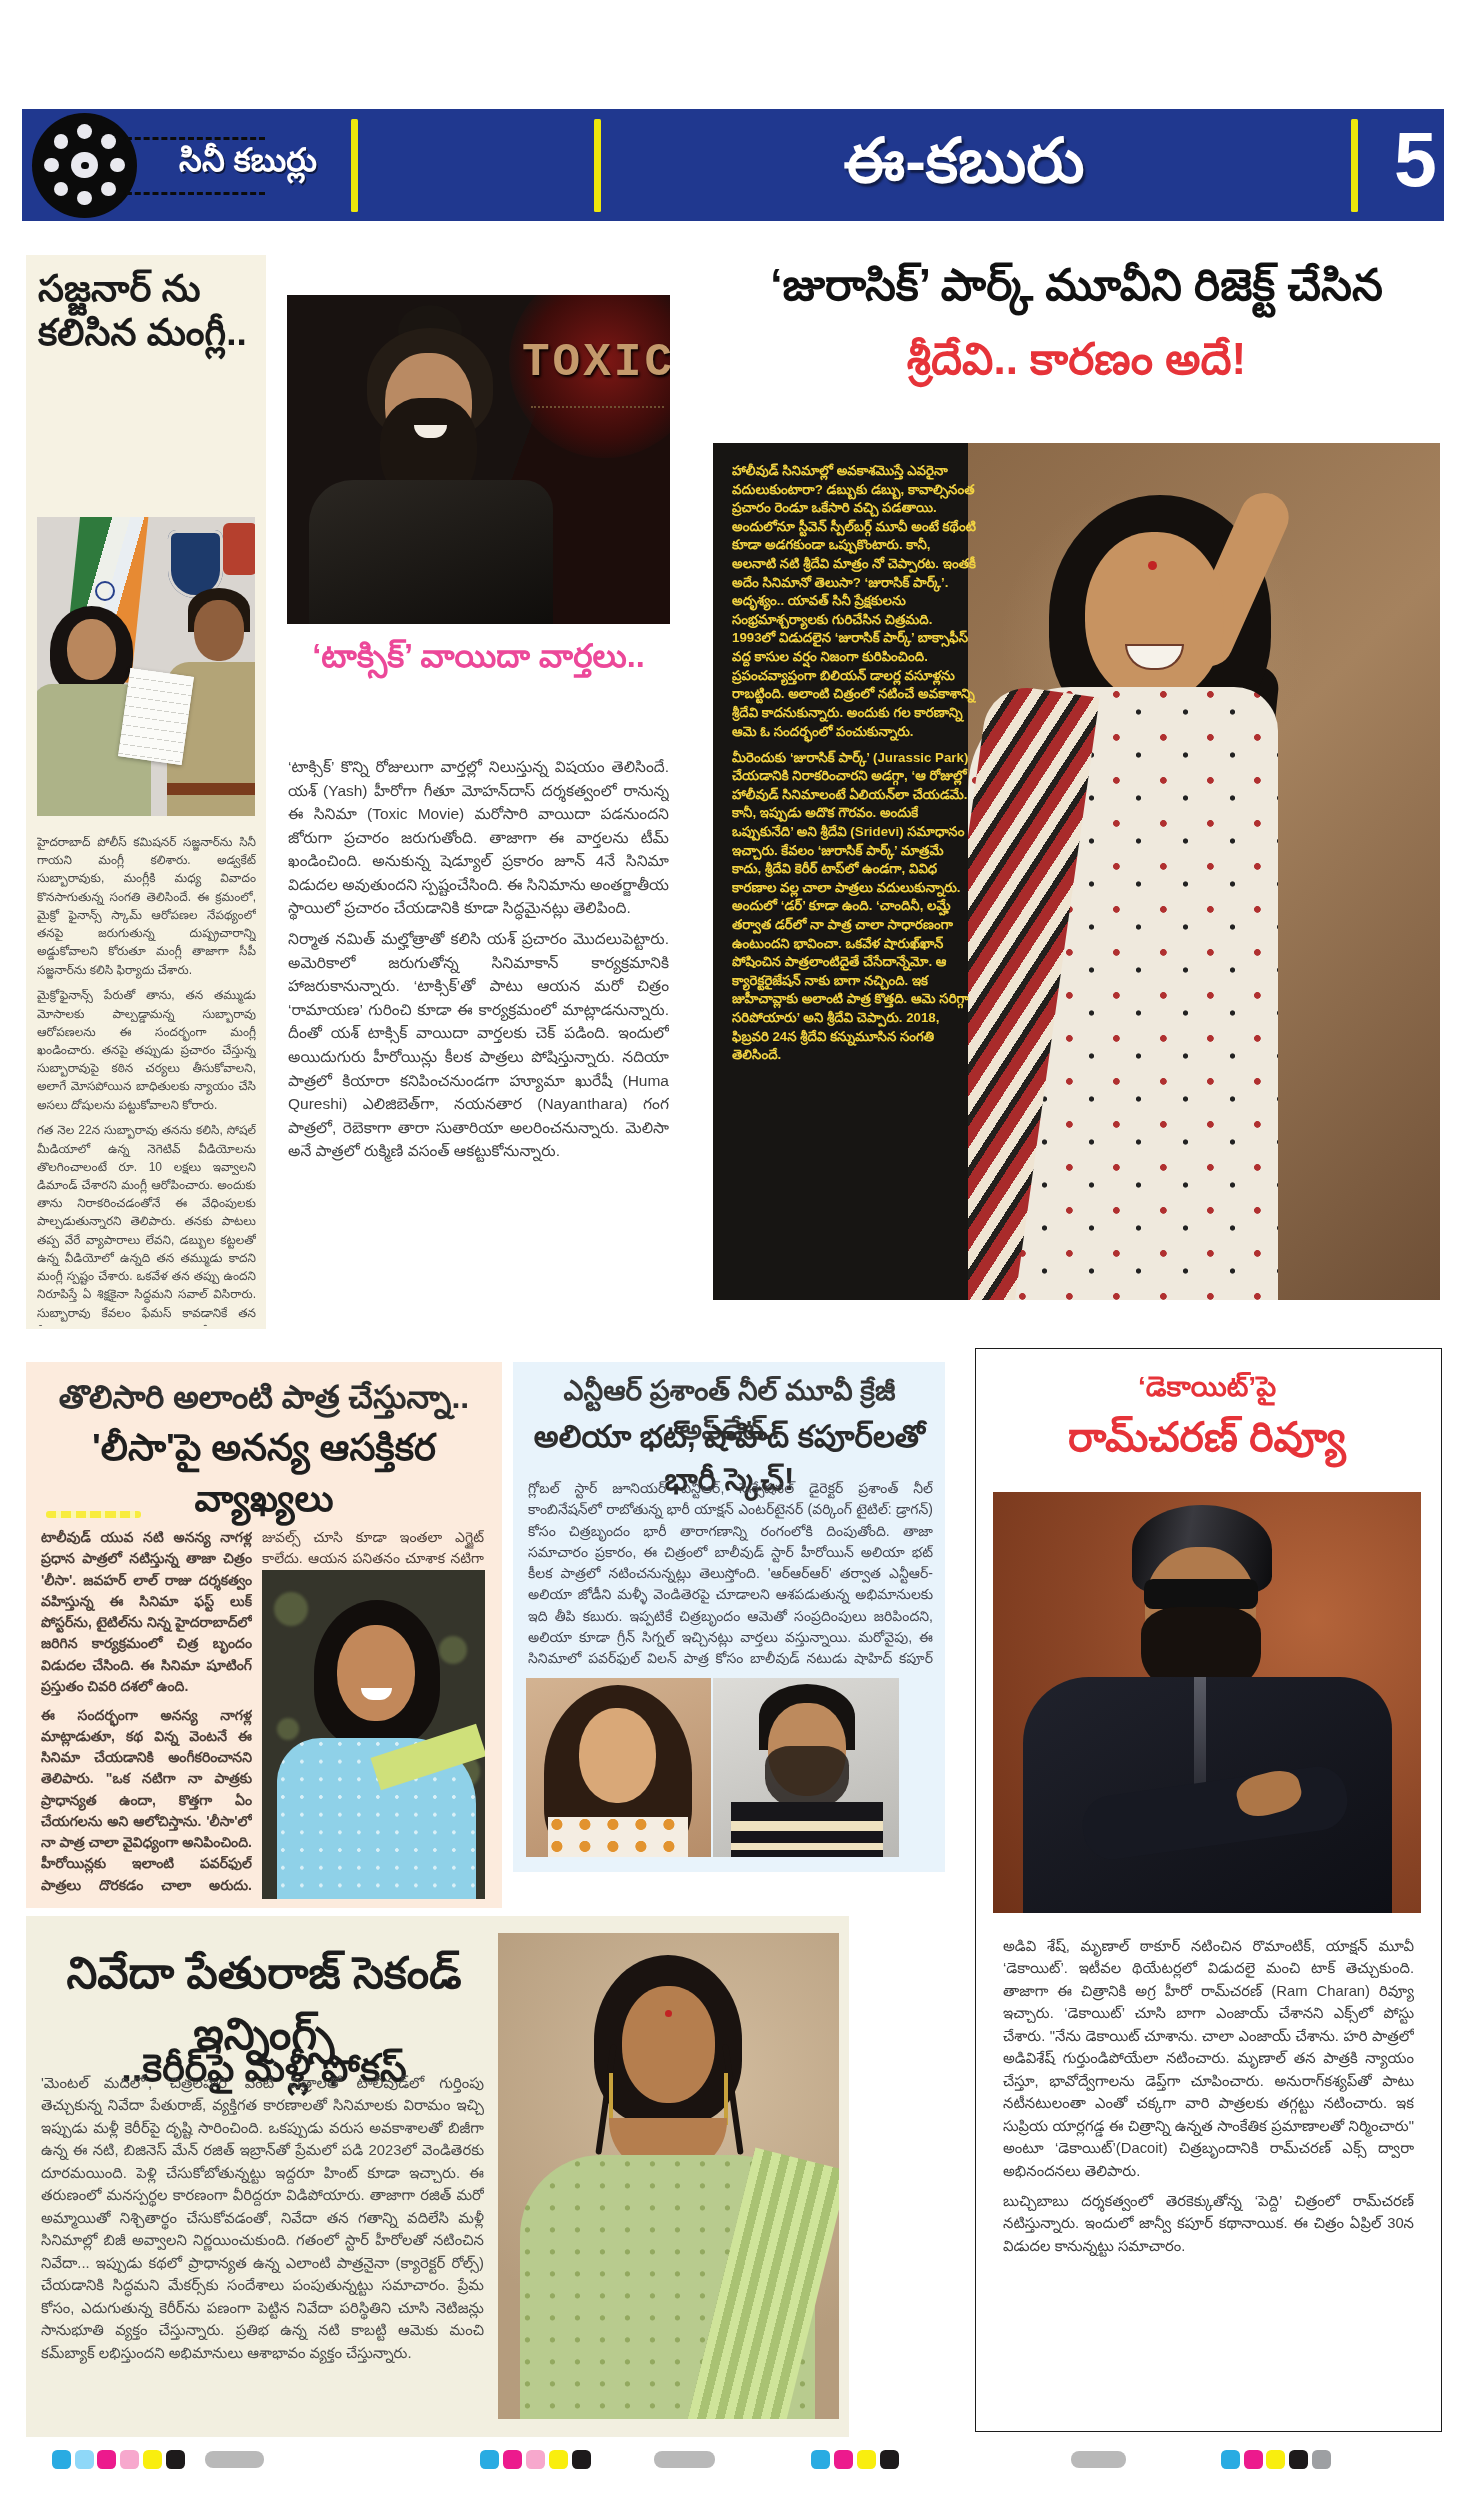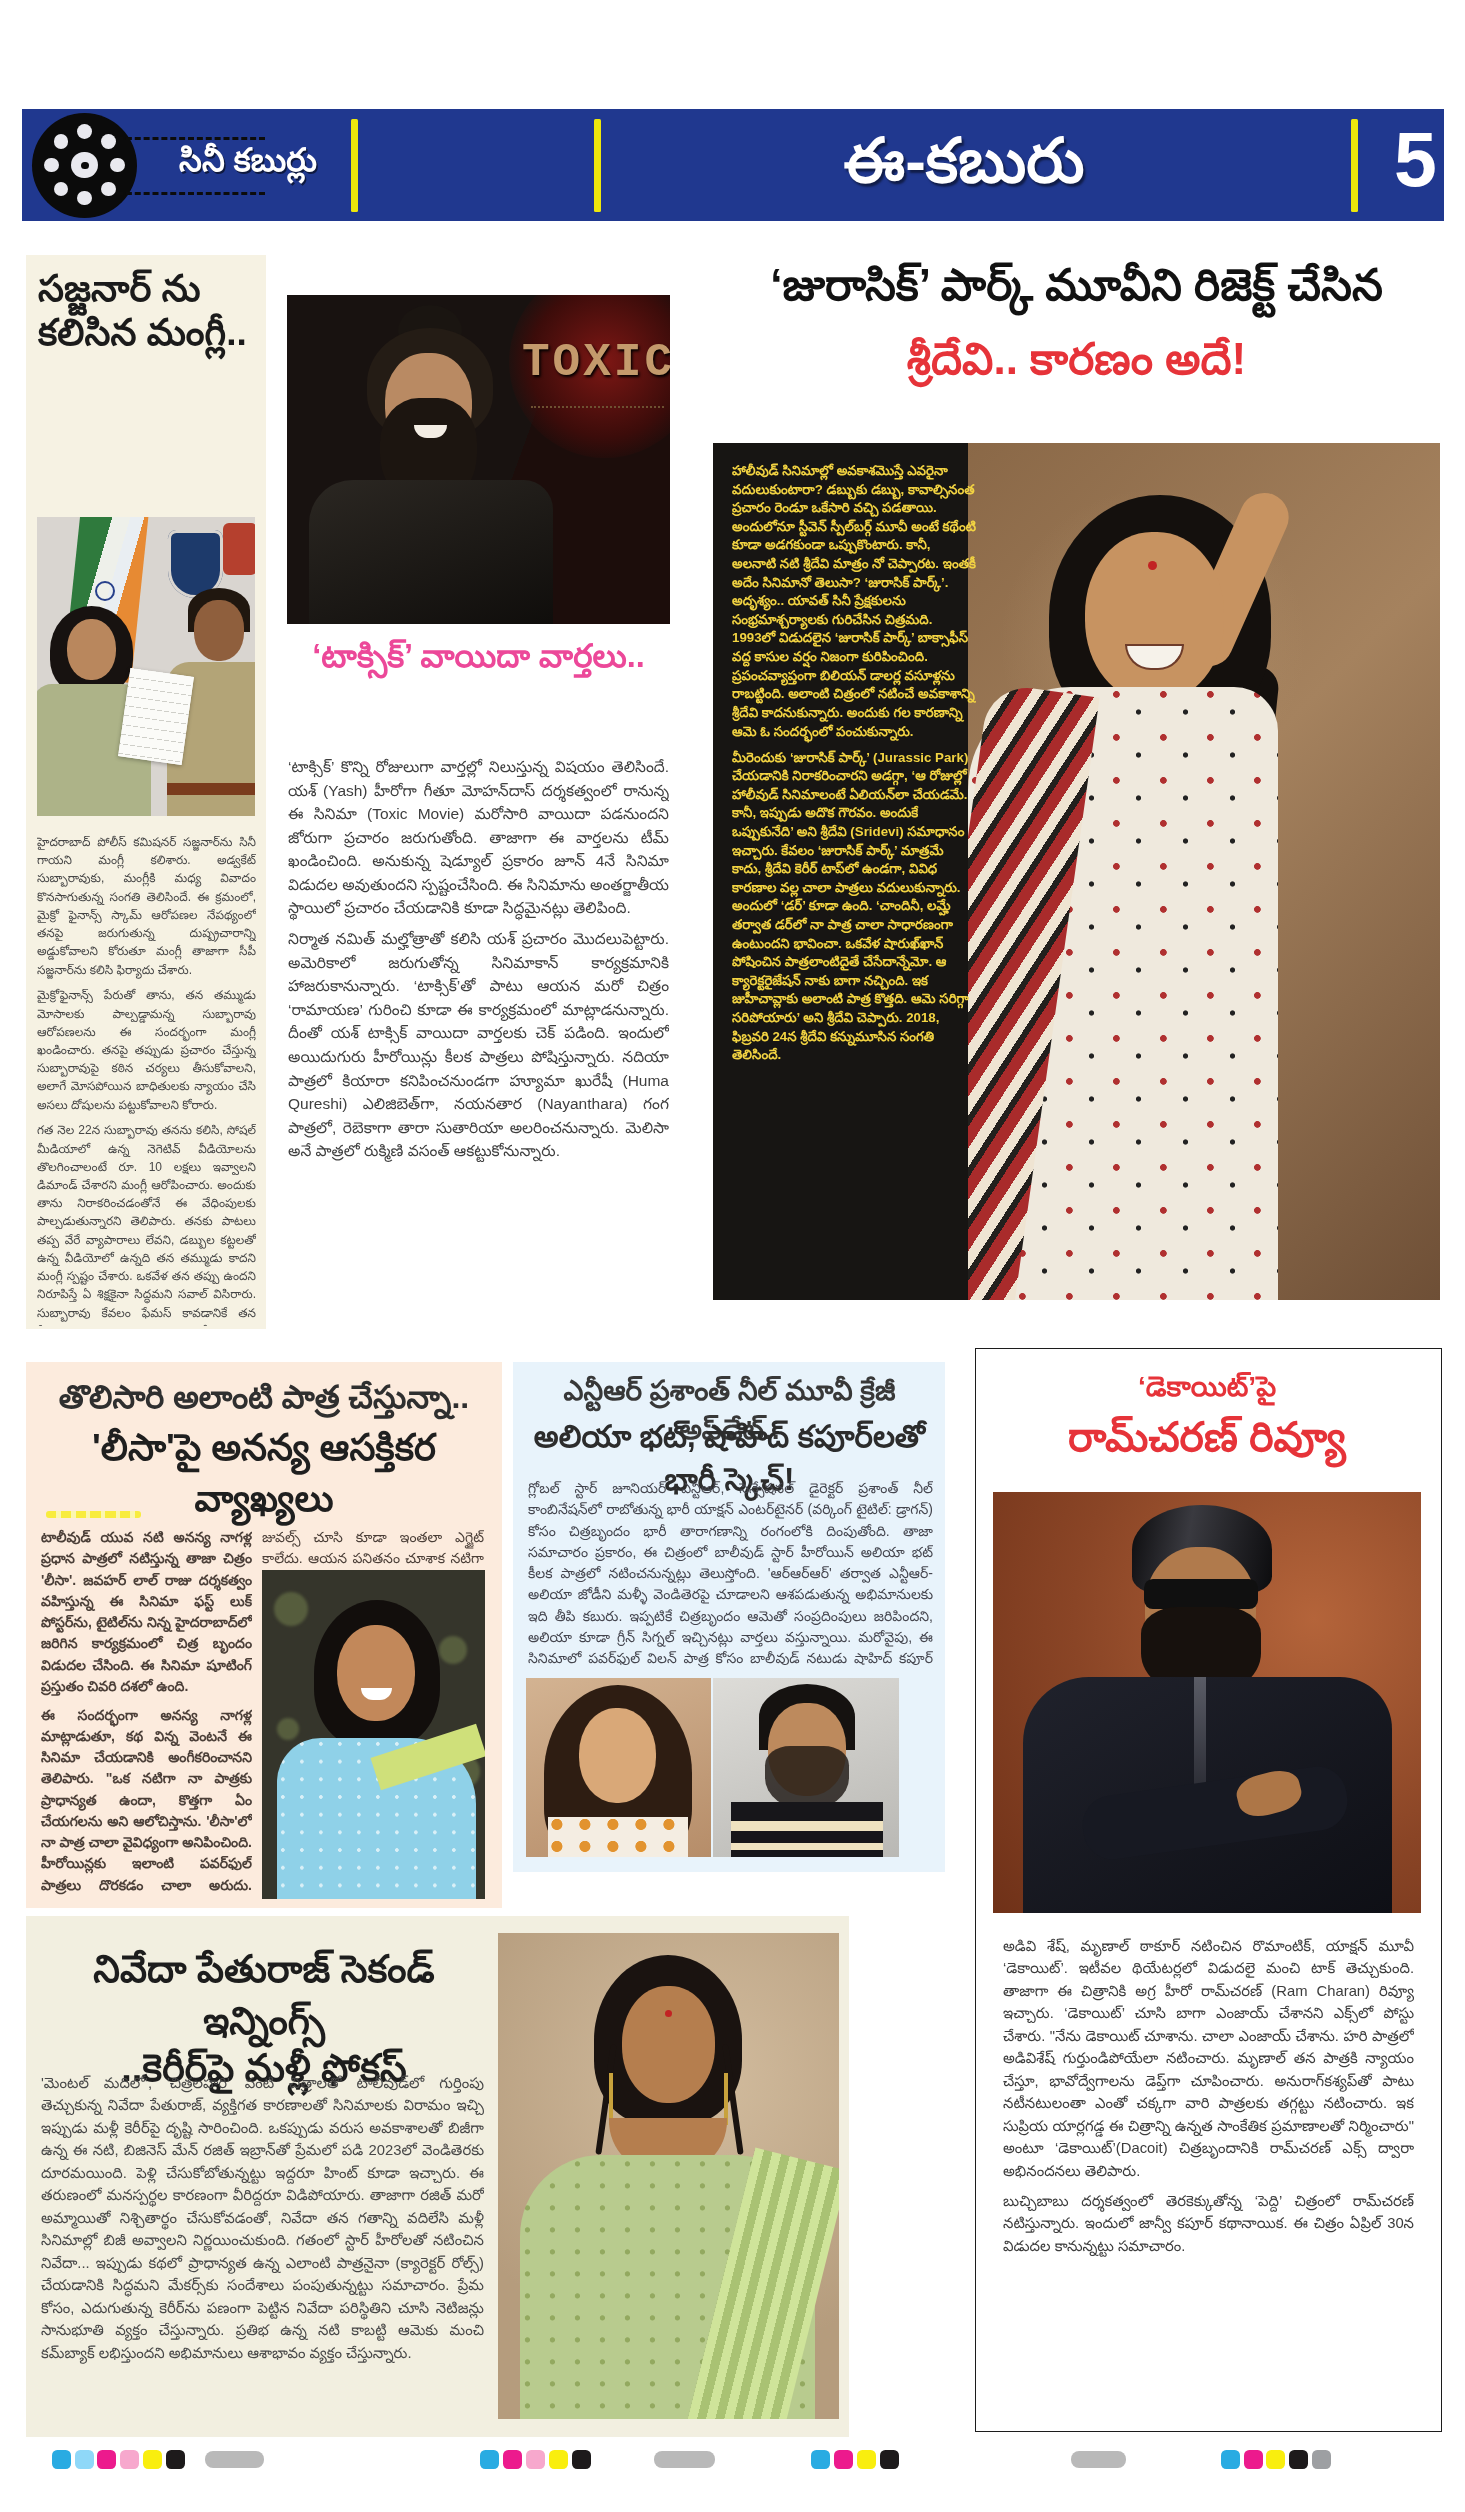--- a/index.html
+++ b/index.html
@@ -121,21 +121,21 @@
   .rc-face{position:absolute;left:152px;top:55px;width:111px;height:126px;background:#b07a4c;border-radius:46%;}
   .rc-glass{position:absolute;left:151px;top:87px;width:114px;height:29.5px;background:#101010;border-radius:8.9px;}
   .rc-beard{position:absolute;left:148px;top:115px;width:120px;height:89px;background:#17110d;border-radius:30% 30% 48% 48%;}
   .rc-body{position:absolute;left:29.5px;top:185px;width:369px;height:236px;background:linear-gradient(150deg,#20222c,#0e0f15);border-radius:66px 52px 0 0;}
   .rc-zip{position:absolute;left:201px;top:185px;width:11.8px;height:133px;background:linear-gradient(#5a5c66,#23242c);}
   .rc-arm{position:absolute;left:89px;top:289px;width:266px;height:64px;background:#171922;border-radius:29.5px;transform:rotate(-8deg);}
   .rc-hand{position:absolute;left:244px;top:281px;width:64px;height:41px;background:#ad7647;border-radius:40%;transform:rotate(-14deg);}
   .a6-b{left:1003px;top:1935px;width:411px;height:481px;font-size:14.8px;color:#3c3c3c;}
   
   .a7{left:26px;top:1916px;width:823px;height:521px;background:#f2efe0;}
-  .a7-h1{left:33px;top:1948px;width:462px;text-align:center;font-size:38px;font-weight:800;color:#1d1d1d;}
+  .a7-h1{left:33px;top:1948px;width:462px;text-align:center;font-size:44px;font-weight:800;color:#1d1d1d;}
   .a7-h2{left:33px;top:2003px;width:462px;text-align:center;font-size:38px;font-weight:800;color:#1d1d1d;margin-top:44px;}
   .a7-b{left:41px;top:2072px;width:443px;height:346px;font-size:14.8px;}
   .a7-photo{left:498px;top:1933px;width:341px;height:486px;background:radial-gradient(circle at 60% 30%,#d2bc9e,#b59c7d 70%);overflow:hidden;}
   .nv-hair{position:absolute;left:96px;top:22px;width:148px;height:170px;background:#1a1310;border-radius:50% 50% 38% 38%;}
   .nv-strand{position:absolute;width:5.9px;height:111px;background:#1a1310;border-radius:4.4px;}
   .nv-face{position:absolute;left:124px;top:53px;width:93px;height:117px;background:#b57e4e;border-radius:48%;}
   .nv-bindi{position:absolute;left:167px;top:77px;width:7.4px;height:7.4px;background:#c22323;border-radius:50%;}
   .nv-ear1{position:absolute;left:111px;top:140px;width:3.7px;height:52px;background:#c8a23c;}
   .nv-ear2{position:absolute;left:226px;top:140px;width:3.7px;height:52px;background:#c8a23c;}
   .nv-blouse{position:absolute;left:22px;top:222px;width:295px;height:266px;background:#b8cb8e;border-radius:81px 81px 0 0;

